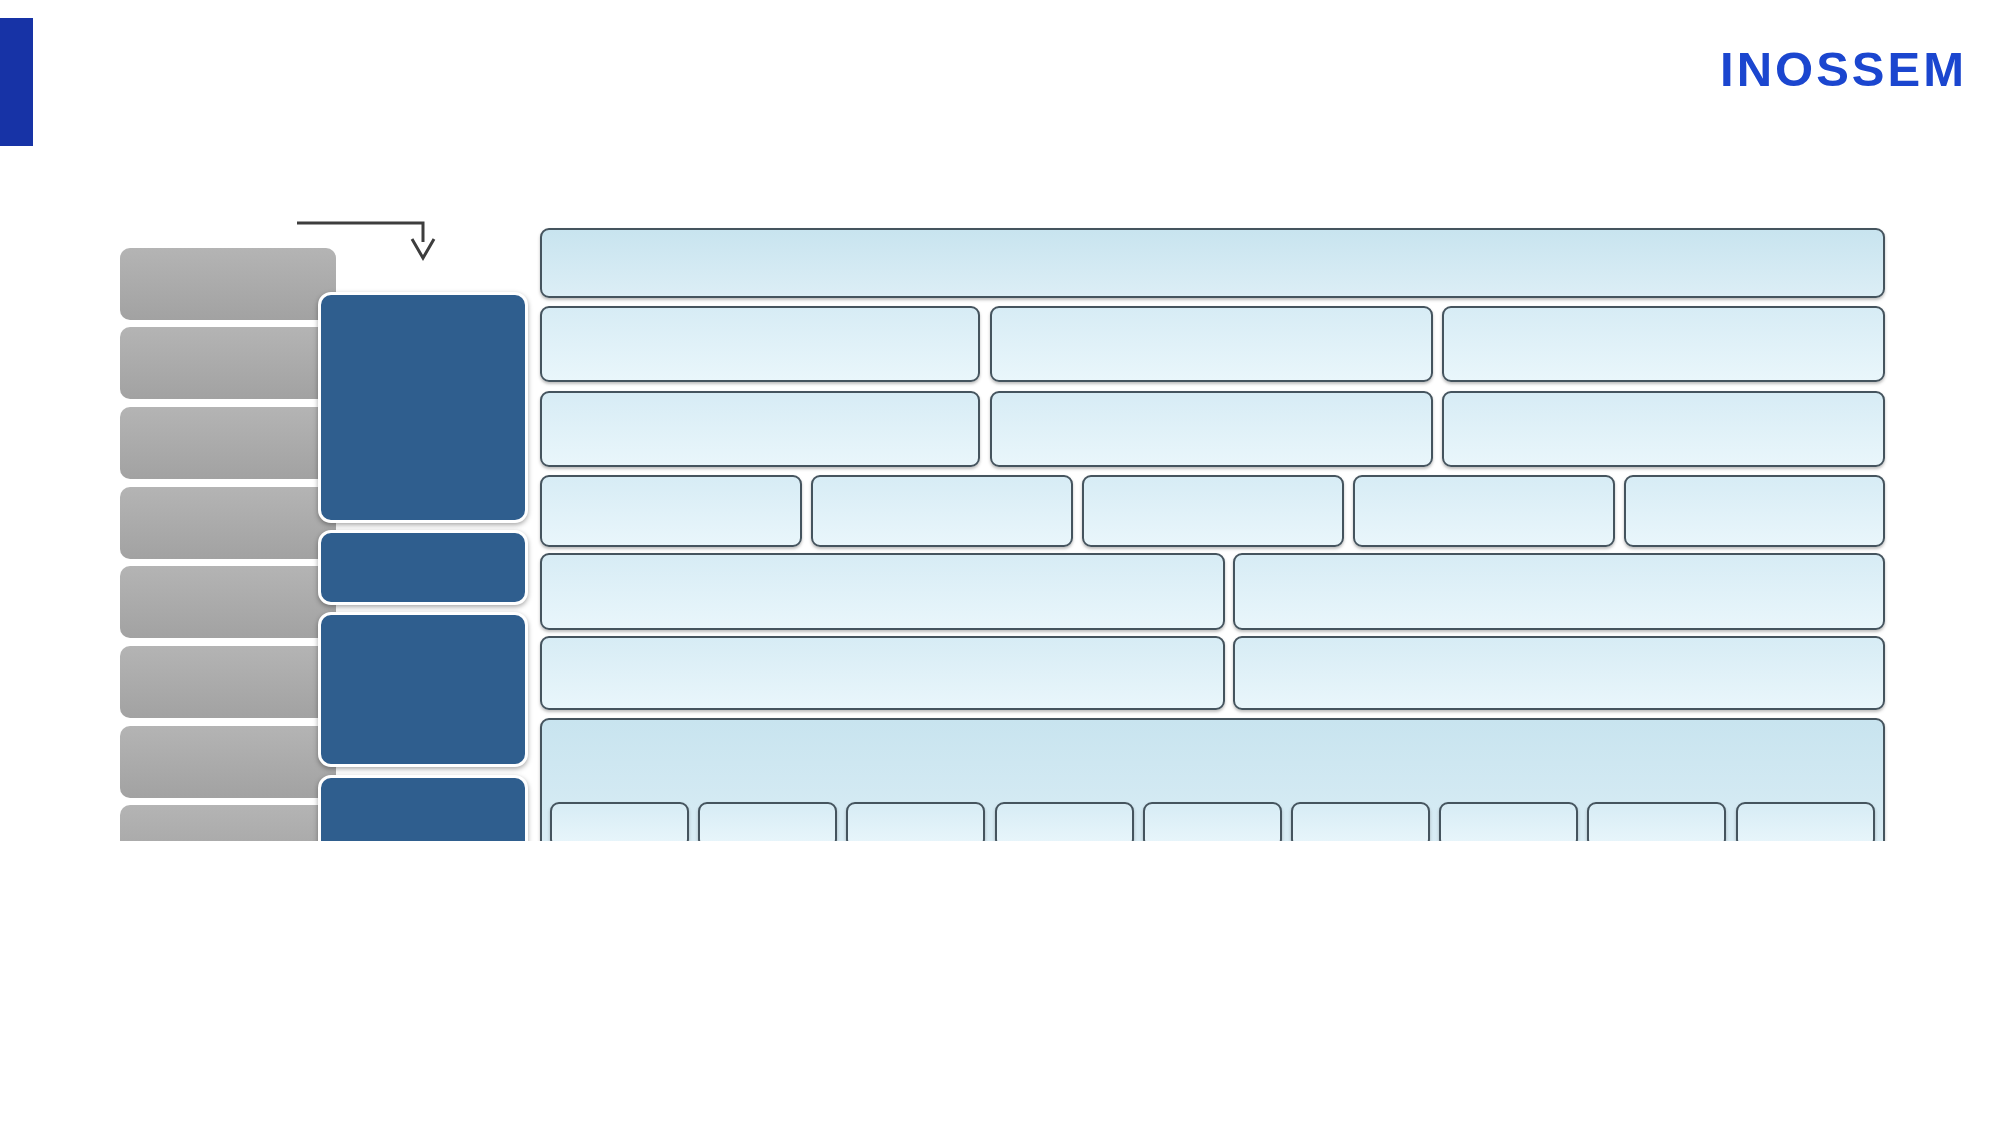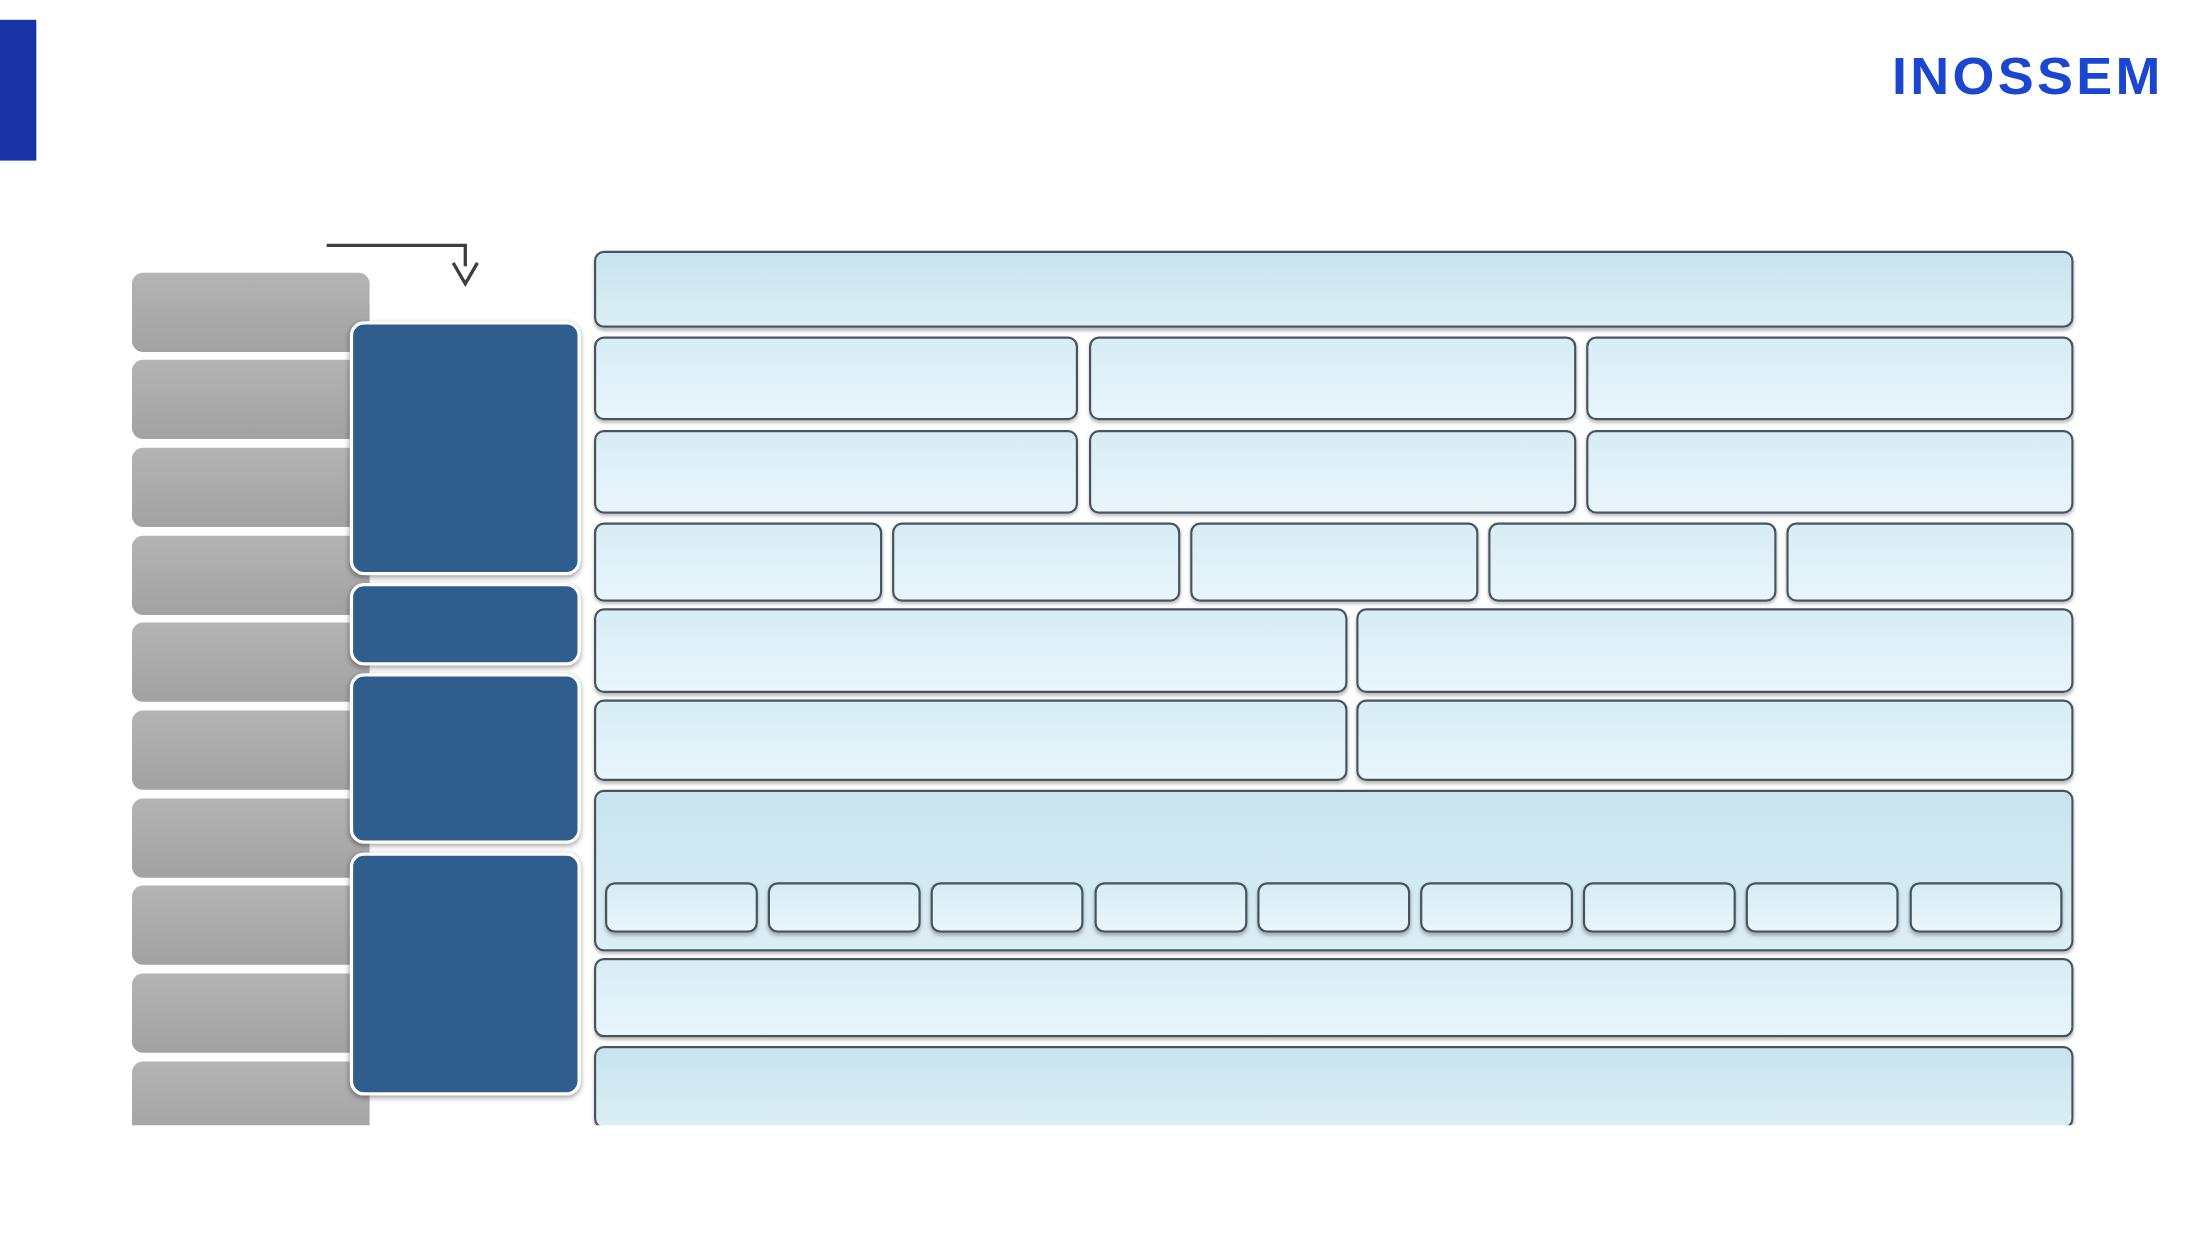--- a/index.html
+++ b/index.html
@@ -19,21 +19,21 @@
     --light_box_top: #d7ecf5;
     --light_box_bottom: #e9f6fb;
     --dark_box_top: #c8e4ef;
     --dark_box_bottom: #dceef6;
     --box_border: #45545e;
     --arrow_color: #3d3d3d;
   }
   .slide {
     position: relative;
     width: 2000px;
-    height: 1023px;
+    height: 841px;
     background: #ffffff;
     overflow: hidden;
   }
   .accent-bar {
     position: absolute;
     left: 0;
     top: 18px;
     width: 33px;
     height: 128px;
     background: var(--accent_bar);

